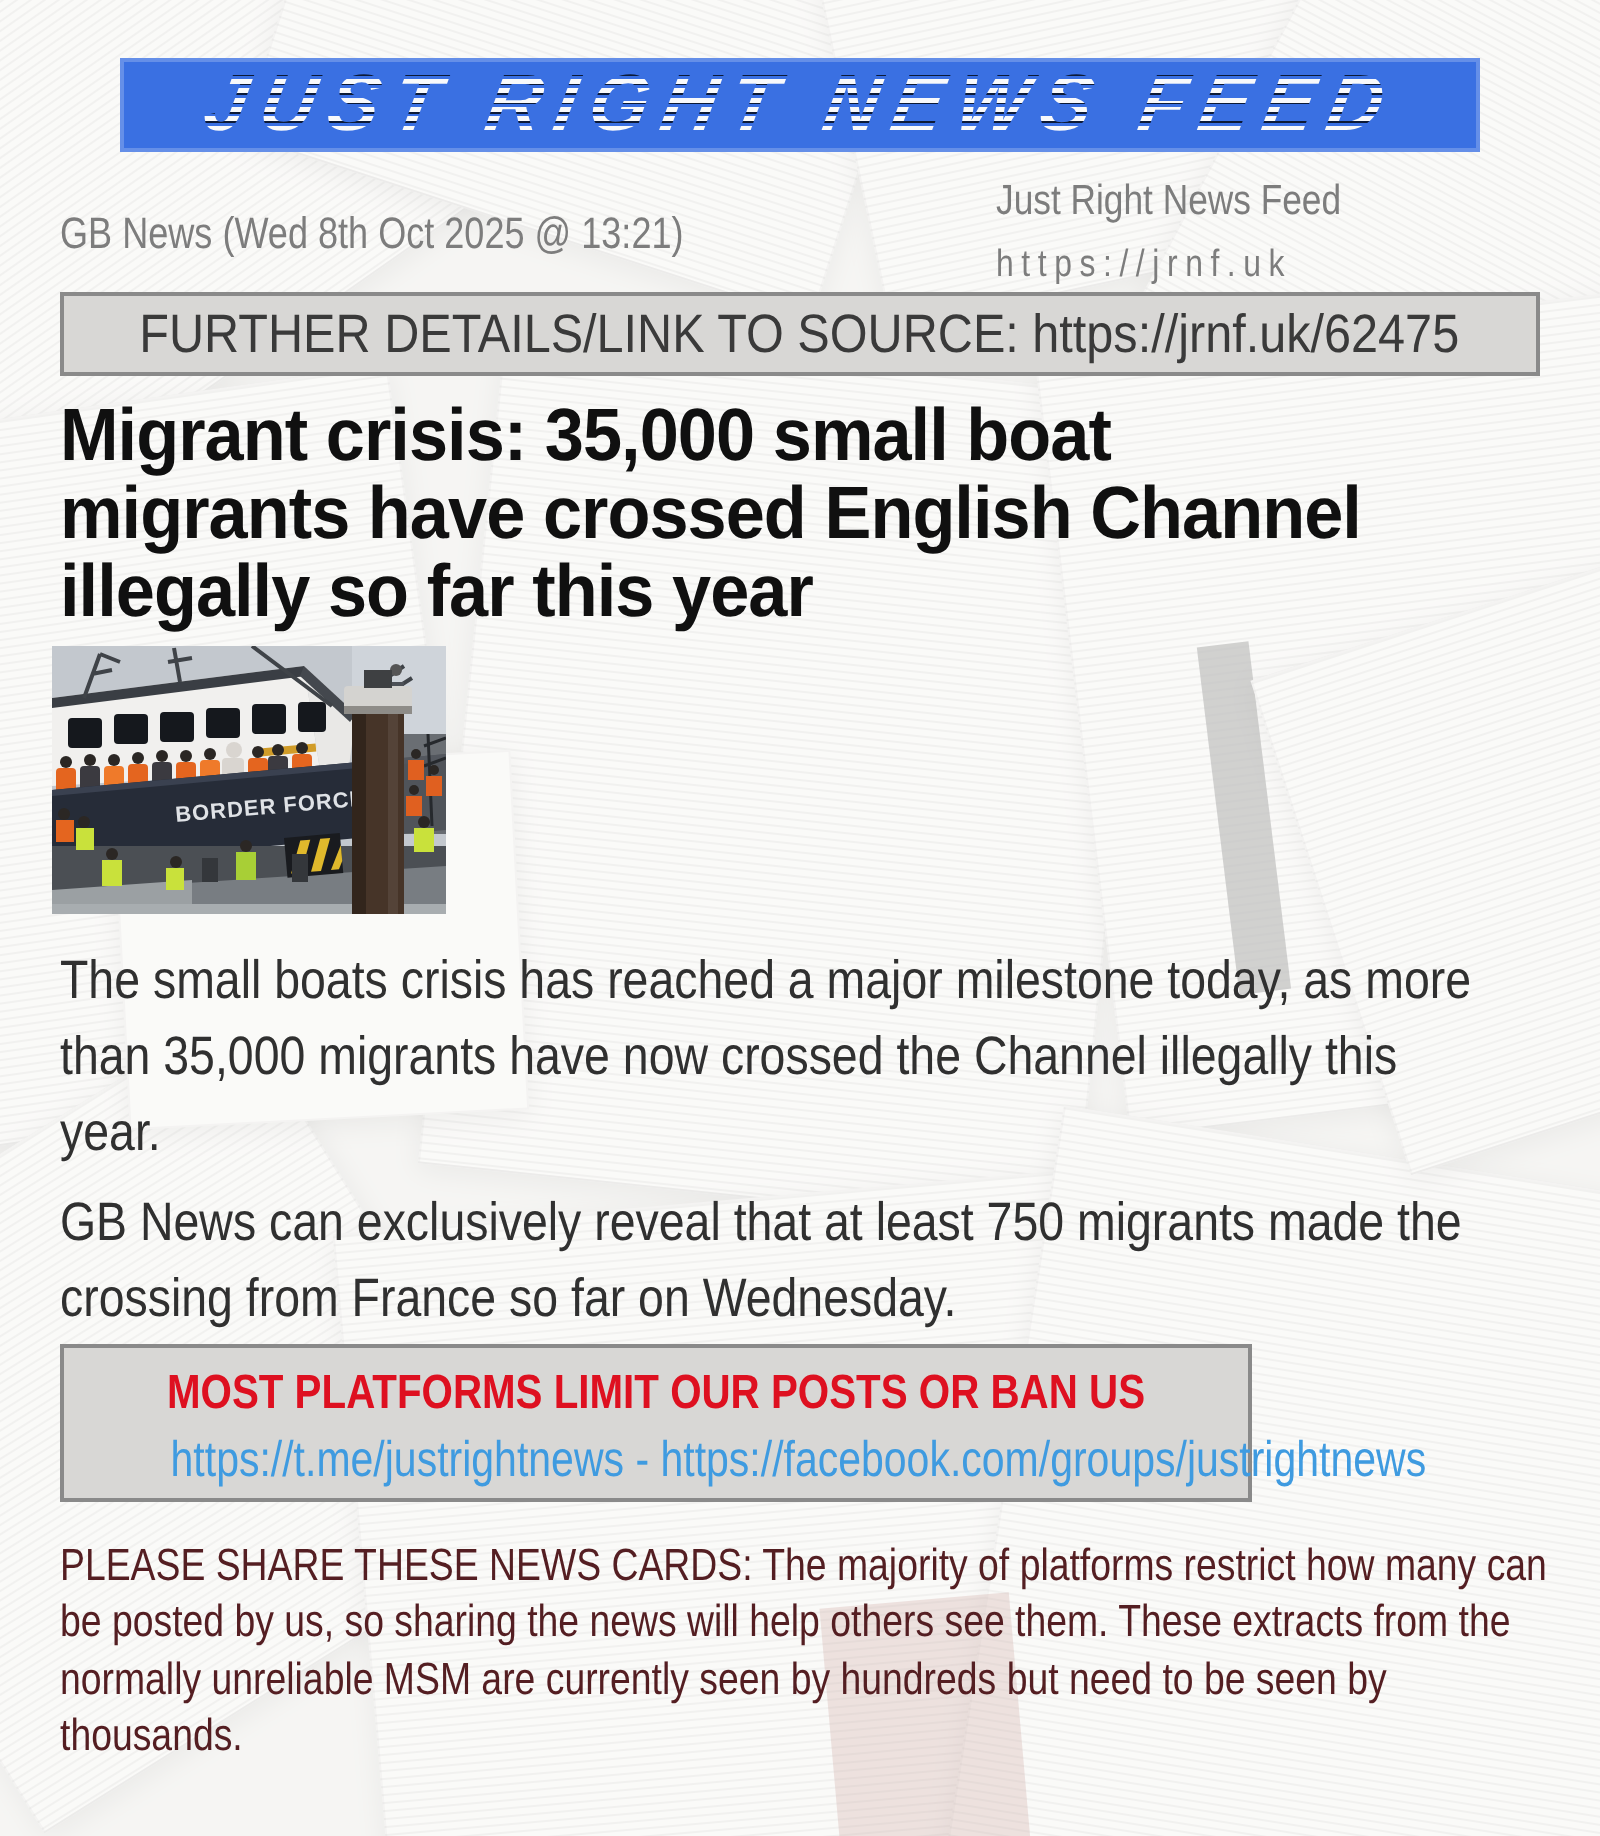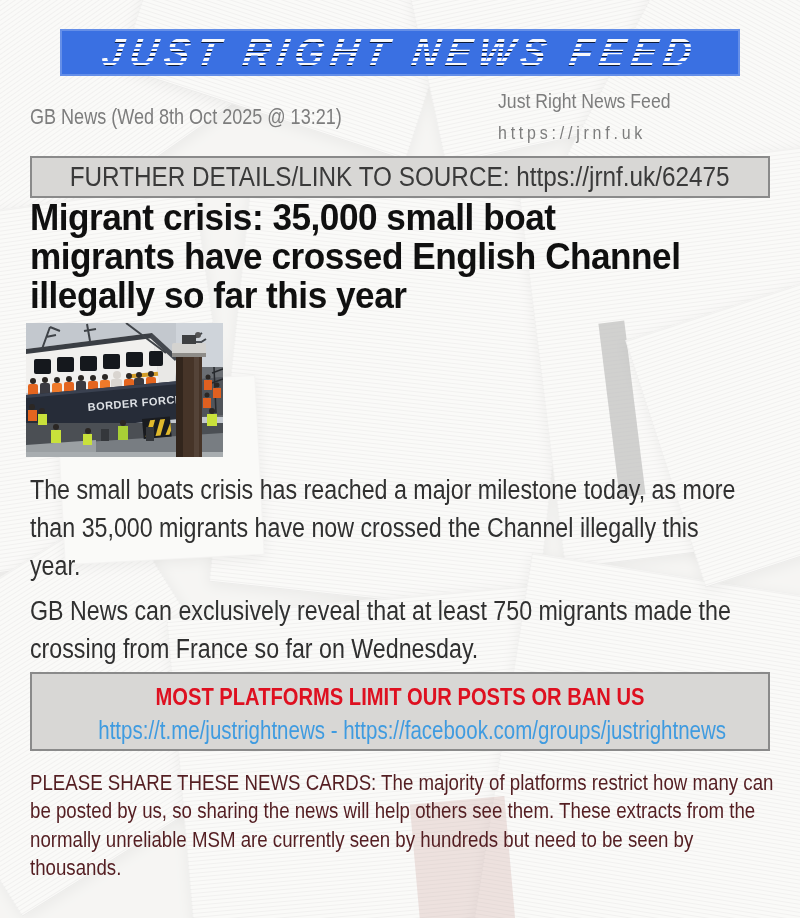--- a/index.html
+++ b/index.html
@@ -47,41 +47,41 @@
     -webkit-background-clip:text;background-clip:text;color:transparent;
   }
   .meta-left{
     position:absolute;left:30px;top:104px;font-size:22px;color:var(--meta-gray,#7d7d7d);
     white-space:nowrap;transform:scaleX(0.82);transform-origin:0 0;
   }
   .meta-right{position:absolute;left:498px;top:89px;color:var(--meta-gray,#8a8a8a);transform:scaleX(0.84);transform-origin:0 0;}
   .brand-name{font-size:21px;margin-bottom:9px;white-space:nowrap;}
   .brand-url{font-size:19px;letter-spacing:4.5px;white-space:nowrap;}
   .source-box{
-    position:absolute;left:30px;top:156px;width:740px;height:42px;
+    position:absolute;left:30px;top:146px;width:740px;height:42px;
     background:var(--box-bg,#d8d7d5);border:2px solid var(--box-border,#8a8a8a);
     display:flex;align-items:center;justify-content:center;text-align:right;
   }
   .source-box span{font-size:27px;color:#3a3a3a;white-space:nowrap;transform:scaleX(0.9);}
   h1.headline{
     position:absolute;left:30px;top:198px;width:820px;margin:0;
     font-size:37px;line-height:39px;font-weight:bold;color:var(--headline-black,#101010);
     letter-spacing:-0.5px;white-space:pre-line;transform:scaleX(0.95);transform-origin:0 0;
   }
   .photo{position:absolute;left:26px;top:323px;width:197px;height:134px;}
   .photo svg{display:block;}
   p.body-par{
     position:absolute;left:30px;margin:0;width:900px;
     font-size:27px;line-height:38px;color:var(--body-gray,#303030);
     white-space:pre-line;transform:scaleX(0.86);transform-origin:0 0;
   }
   .par1{top:471px;}
   .par2{top:592px;}
   .platforms-box{
-    position:absolute;left:30px;top:672px;width:740px;height:79px;
+    position:absolute;left:30px;top:672px;width:596px;height:79px;
     background:var(--box-bg,#d8d7d5);border:2px solid var(--box-border,#8a8a8a);
     text-align:center;padding-top:8px;
   }
   .warn-line{font-size:24px;font-weight:bold;color:var(--warning-red,#de1020);white-space:nowrap;transform:scaleX(0.84);line-height:30px;}
   .links-line{font-size:25px;color:var(--link-blue,#3f9be0);white-space:nowrap;transform:scaleX(0.82);line-height:34px;margin-top:1px;}
   .share-note{
     position:absolute;left:30px;top:769px;margin:0;width:1000px;
     font-size:22.5px;line-height:28.3px;color:var(--note-maroon,#541e22);
     white-space:pre-line;transform:scaleX(0.83);transform-origin:0 0;
   }

